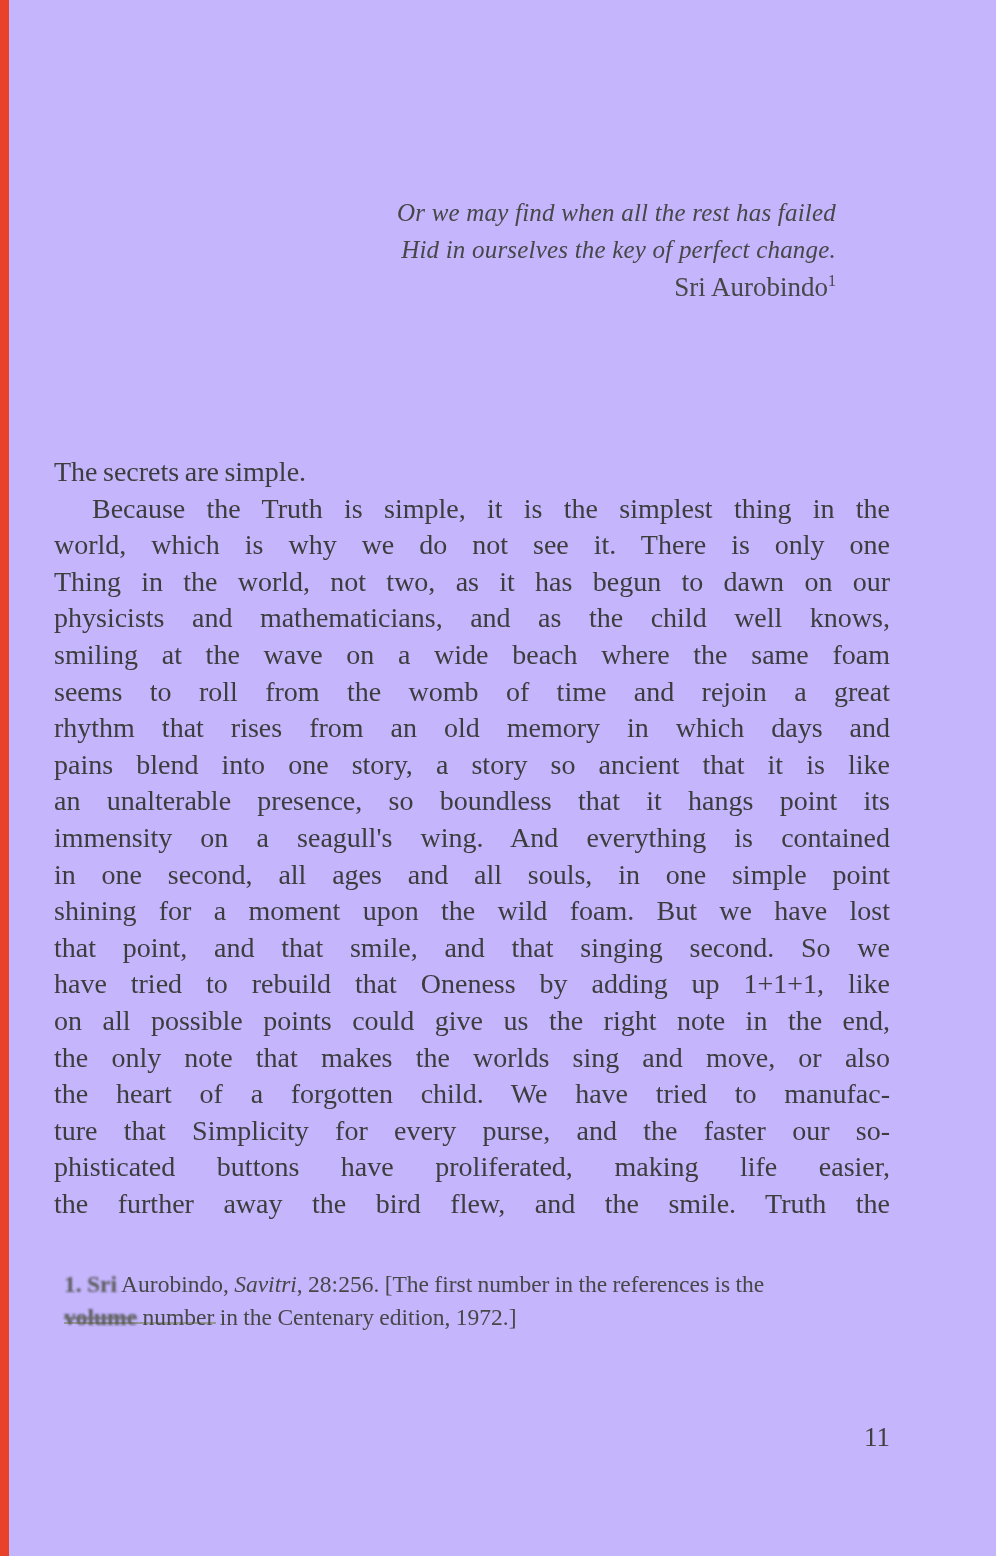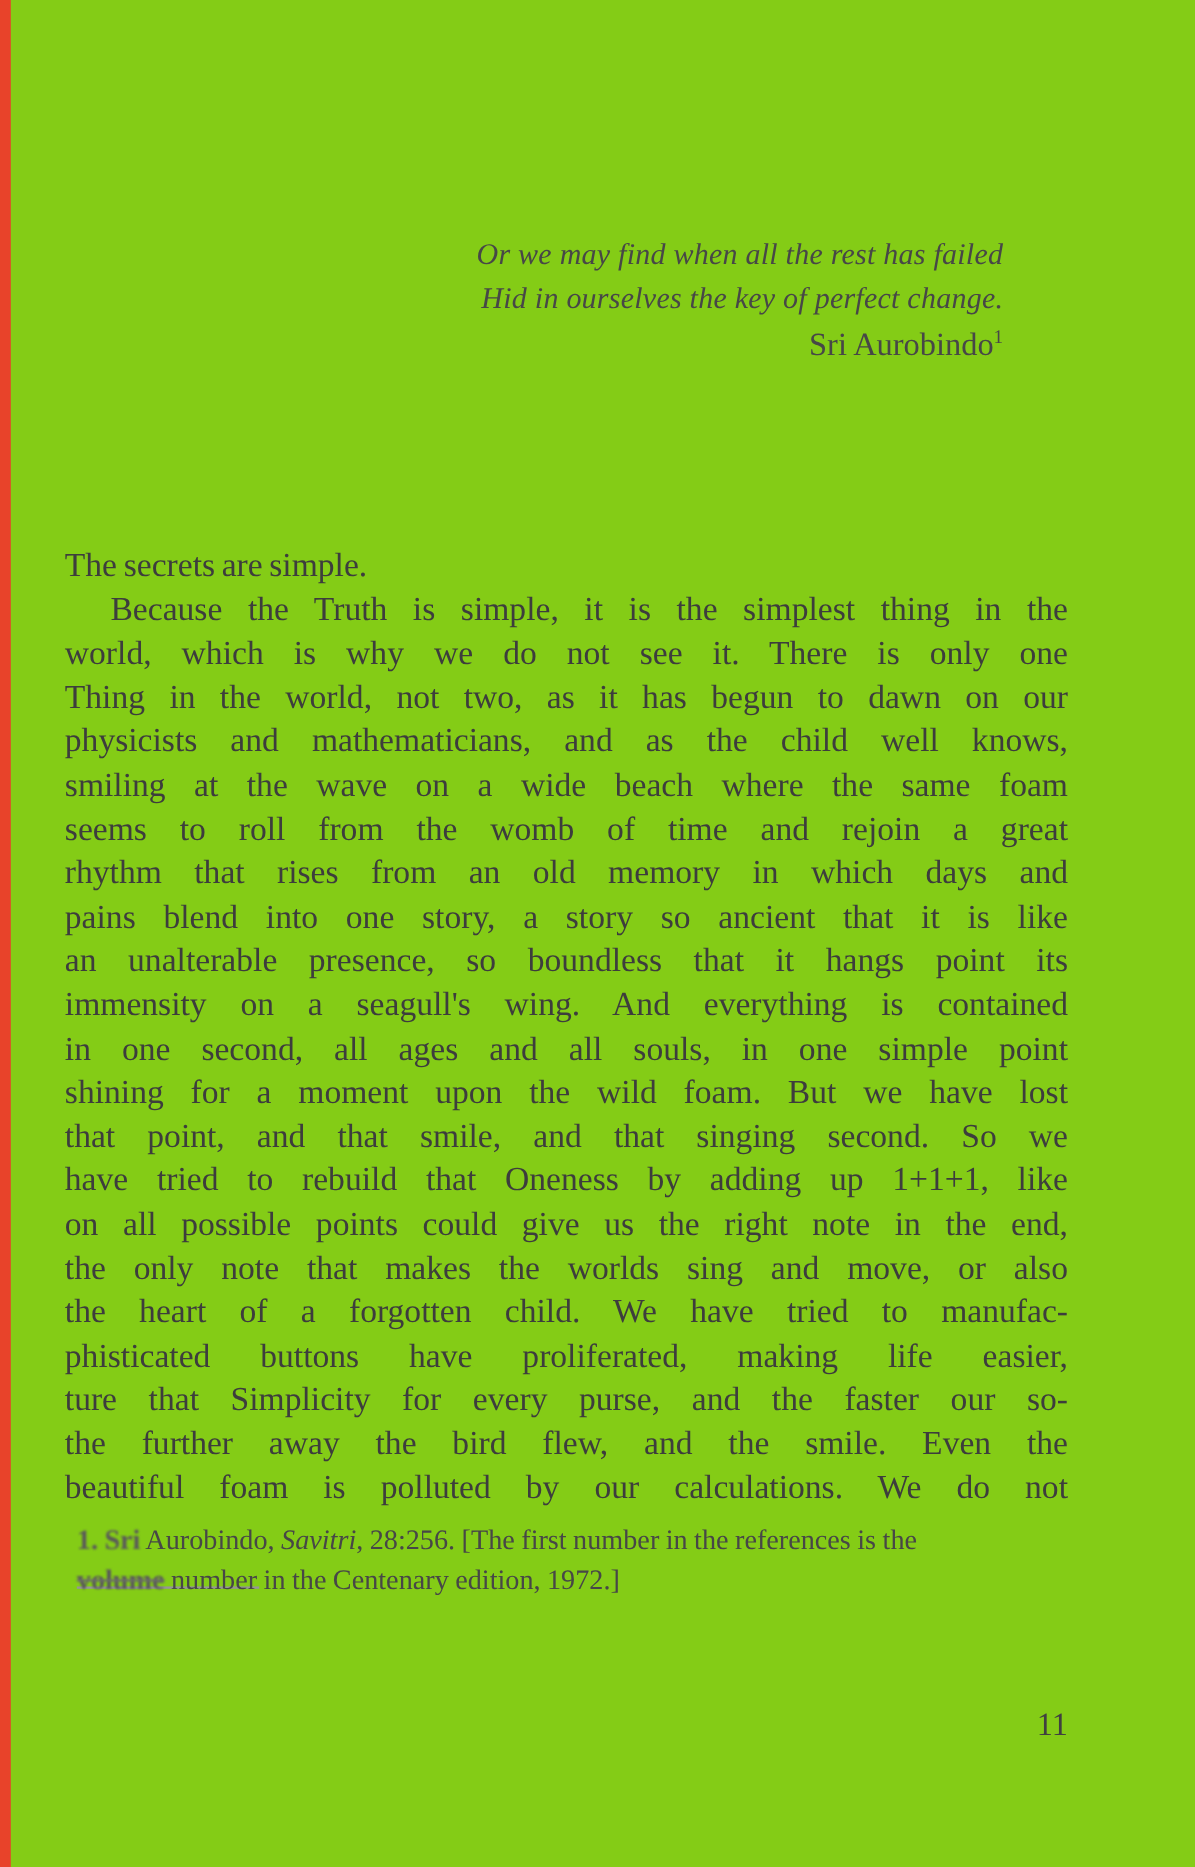--- a/index.html
+++ b/index.html
@@ -4,21 +4,21 @@
 <style>
   html, body { margin: 0; padding: 0; }
   body {
     width: 996px; height: 1556px;
     background: #ffffff;
     font-family: "Liberation Serif", "DejaVu Serif", serif;
   }
   .page {
     position: relative;
     width: 996px; height: 1556px;
-    background: #84cc16;
+    background: #c4b5fd;
     overflow: hidden;
     color: #3f3f3f;
   }
   .edge-stripe {
     position: absolute; left: 0; top: 0;
     width: 9px; height: 100%;
     background: #e8432a;
   }
   .epigraph {
     position: absolute; top: 194px; right: 160px;
@@ -113,24 +113,23 @@
     <div class="bline">pains blend into one story, a story so ancient that it is like</div>
     <div class="bline">an unalterable presence, so boundless that it hangs point its</div>
     <div class="bline">immensity on a seagull's wing. And everything is contained</div>
     <div class="bline">in one second, all ages and all souls, in one simple point</div>
     <div class="bline">shining for a moment upon the wild foam. But we have lost</div>
     <div class="bline">that point, and that smile, and that singing second. So we</div>
     <div class="bline">have tried to rebuild that Oneness by adding up 1+1+1, like</div>
     <div class="bline">on all possible points could give us the right note in the end,</div>
     <div class="bline">the only note that makes the worlds sing and move, or also</div>
     <div class="bline">the heart of a forgotten child. We have tried to manufac-</div>
+    <div class="bline">ture that Simplicity for every purse, and the faster our so-</div>
     <div class="bline">phisticated buttons have proliferated, making life easier,</div>
-    <div class="bline">ture that Simplicity for every purse, and the faster our so-</div>
-    <div class="bline">the further away the bird flew, and the smile. Even the</div>
-    <div class="bline">beautiful foam is polluted by our calculations. We do not</div>
+    <div class="bline">the further away the bird flew, and the smile. Truth the</div>
   </div>
 
   <div class="footnote-rule"></div>
 
   <div class="footnote">
     <div class="fn-line"><span class="smudge">1. Sri</span><span> Aurobindo, </span><span class="work-title">Savitri</span><span>, 28:256. [The first number in the references is the</span></div>
     <div class="fn-line"><span class="smudge struck">volume</span><span> number in the Centenary edition, 1972.]</span></div>
   </div>
 
   <div class="page-number">11</div>

